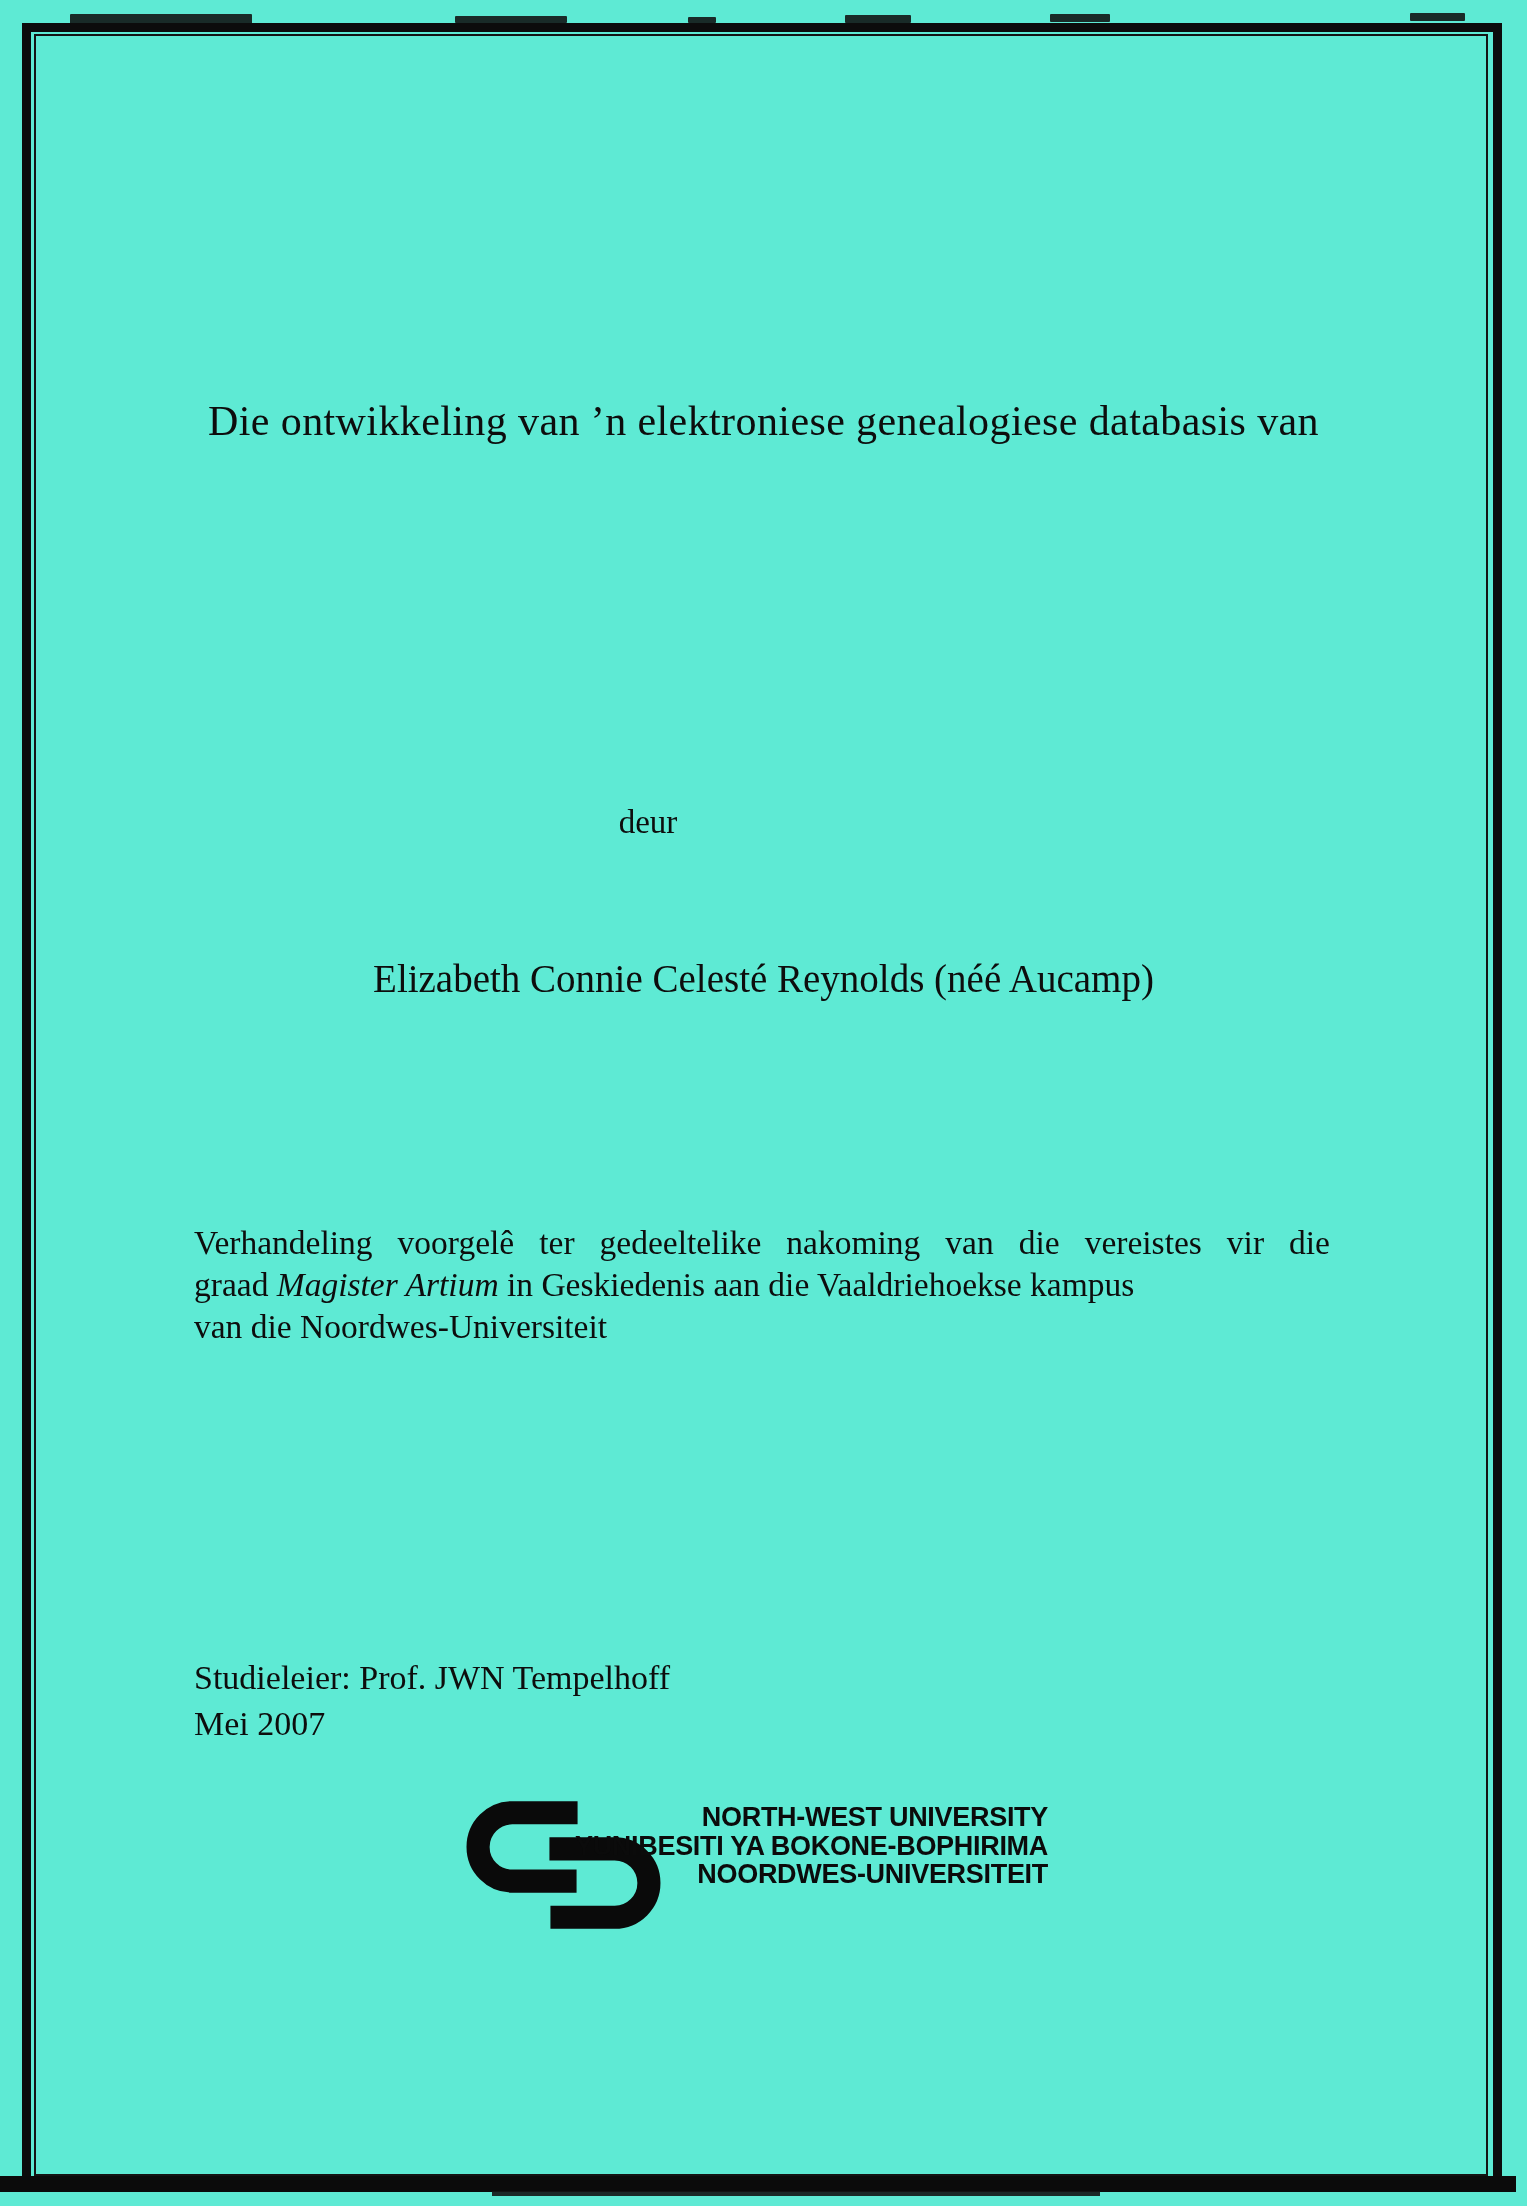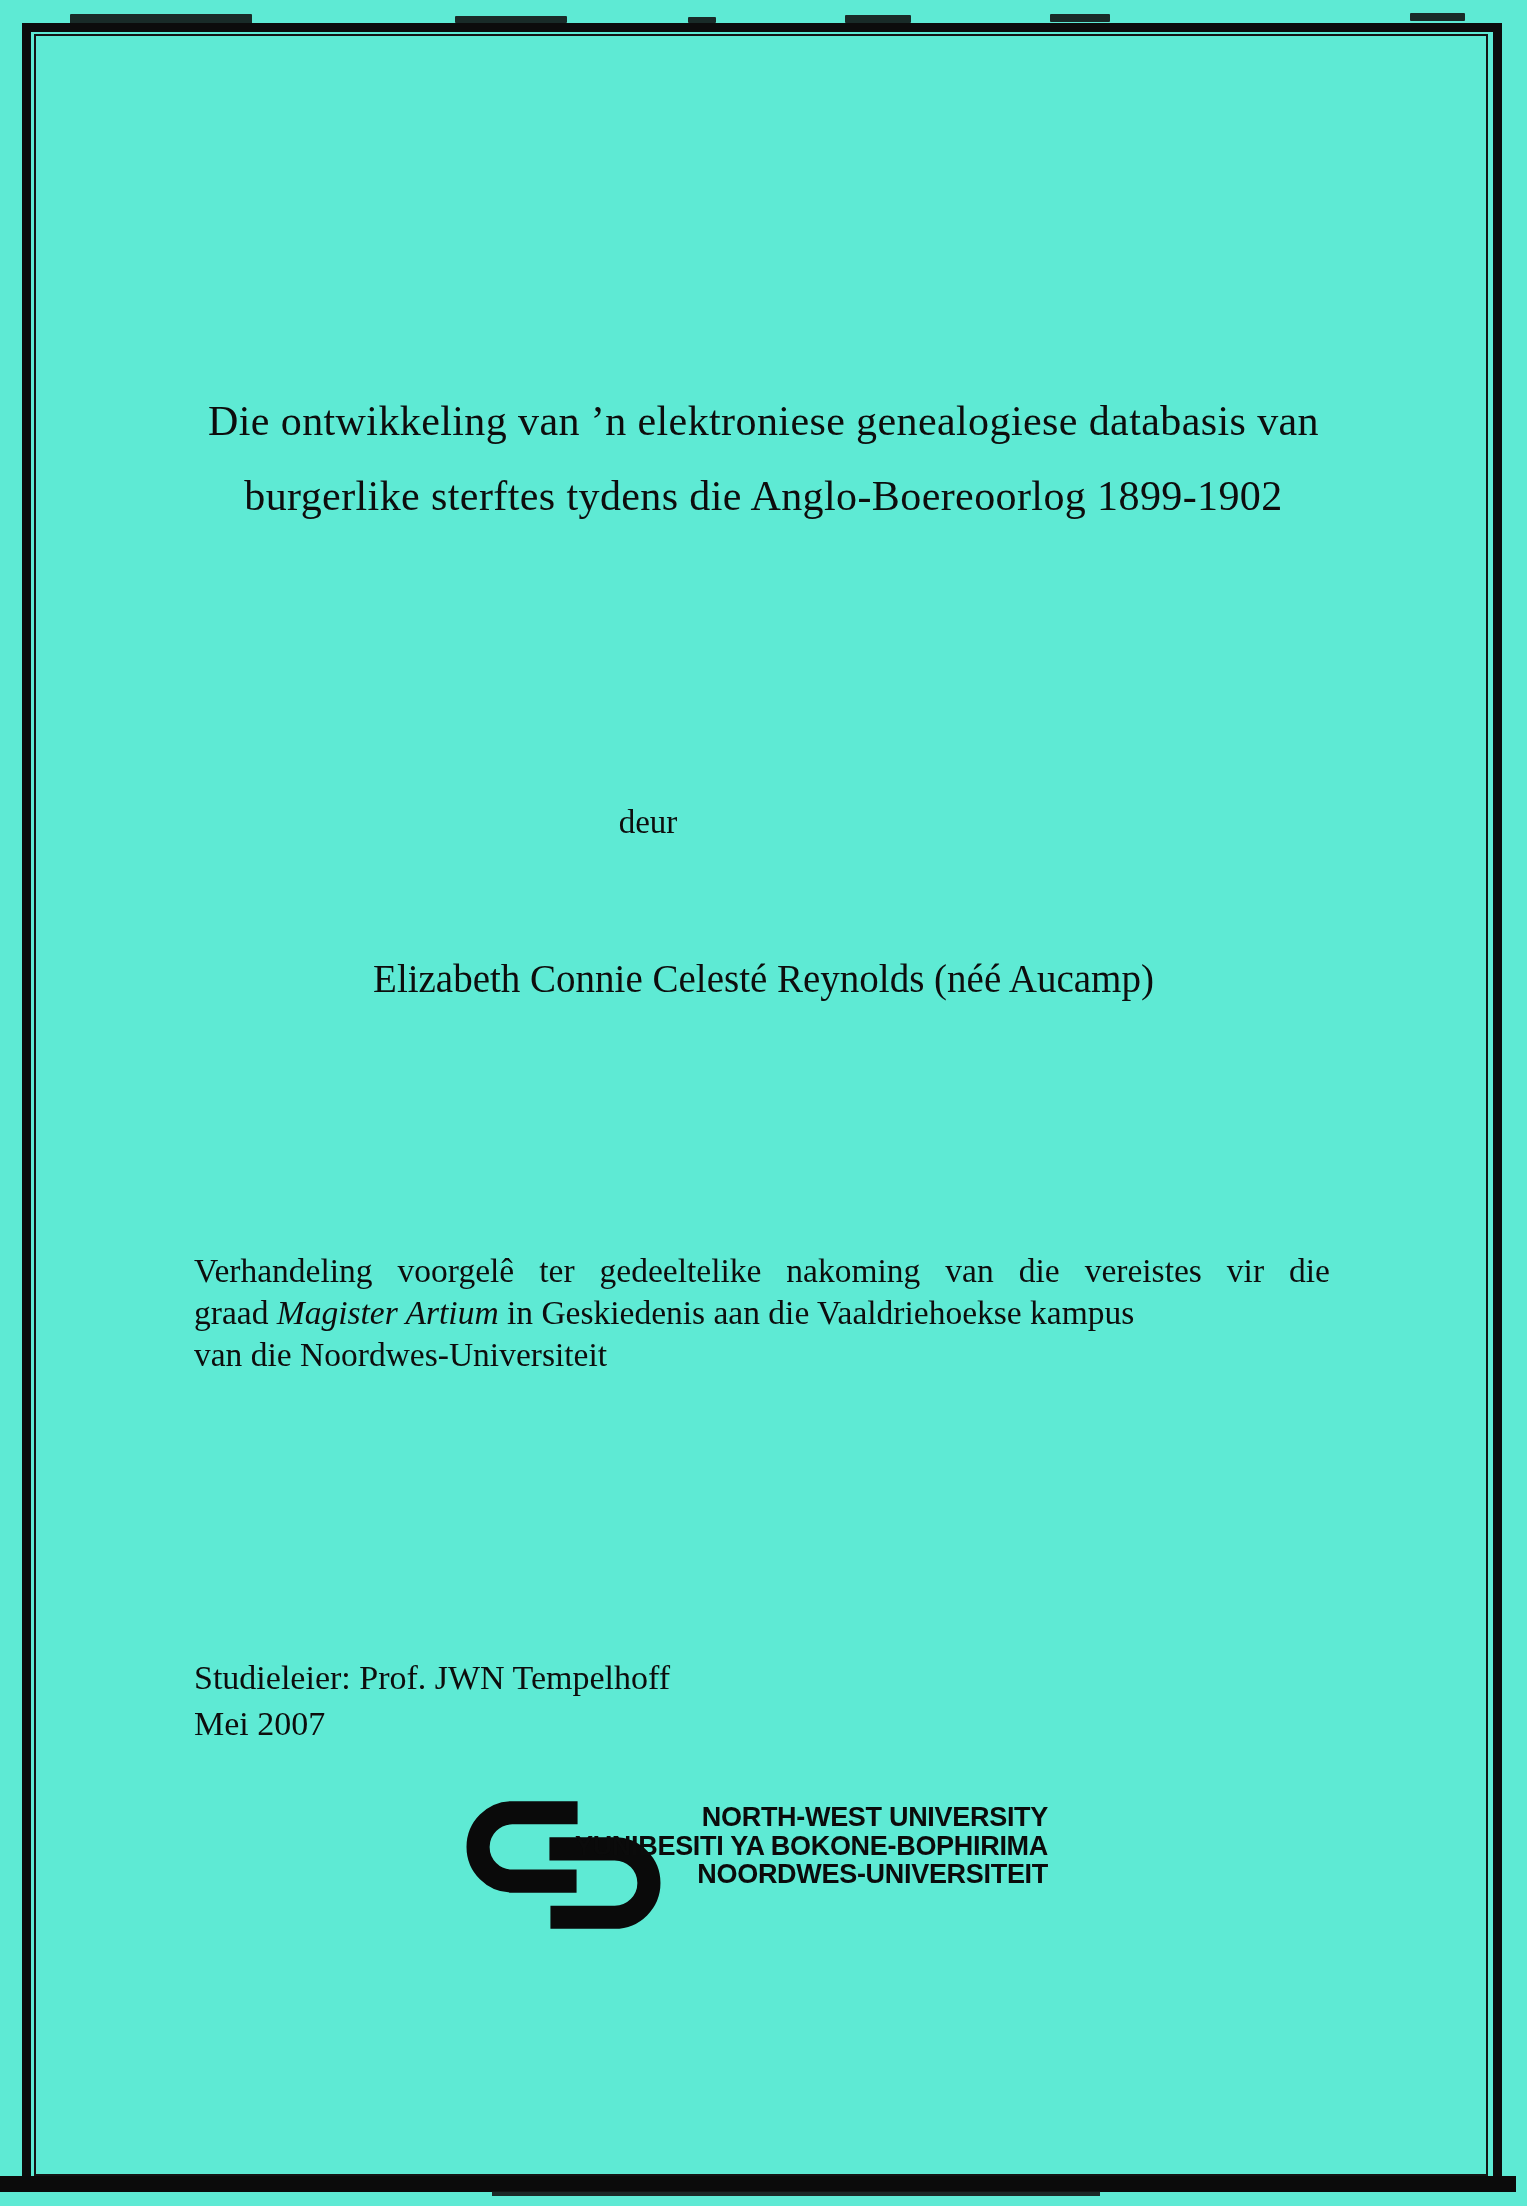--- a/index.html
+++ b/index.html
@@ -82,21 +82,20 @@
     width: 1527px;
     text-align: center;
     font-size: 39px;
   }
   .statement {
     position: absolute;
     top: 1222px; left: 194px;
     width: 1136px;
     font-size: 33.5px;
     line-height: 42px;
-    margin-top: 28px;
   }
   .st-justify {
     text-align: justify;
     text-align-last: justify;
   }
   .credits {
     position: absolute;
     top: 1655px; left: 194px;
     font-size: 34px;
     line-height: 46px;
@@ -138,21 +137,20 @@
   <div class="smudge s5"></div>
   <div class="smudge s6"></div>
 
   <div class="frame-outer"></div>
   <div class="frame-inner"></div>
   <div class="bottom-edge"></div>
   <div class="bottom-smear"></div>
 
   <h1 class="title">
     <span class="title-line">Die ontwikkeling van ’n elektroniese genealogiese databasis van</span>
-    <span class="title-line">burgerlike sterftes tydens die Anglo-Boereoorlog 1899-1902</span>
   </h1>
 
   <div class="byline">deur</div>
 
   <div class="author">Elizabeth Connie Celesté Reynolds (néé Aucamp)</div>
 
   <div class="statement">
     <div class="st-line st-justify">Verhandeling voorgelê ter gedeeltelike nakoming van die vereistes vir die</div>
     <div class="st-line"><span>graad </span><em>Magister Artium</em><span> in Geskiedenis aan die Vaaldriehoekse kampus</span></div>
     <div class="st-line">van die Noordwes-Universiteit</div>

